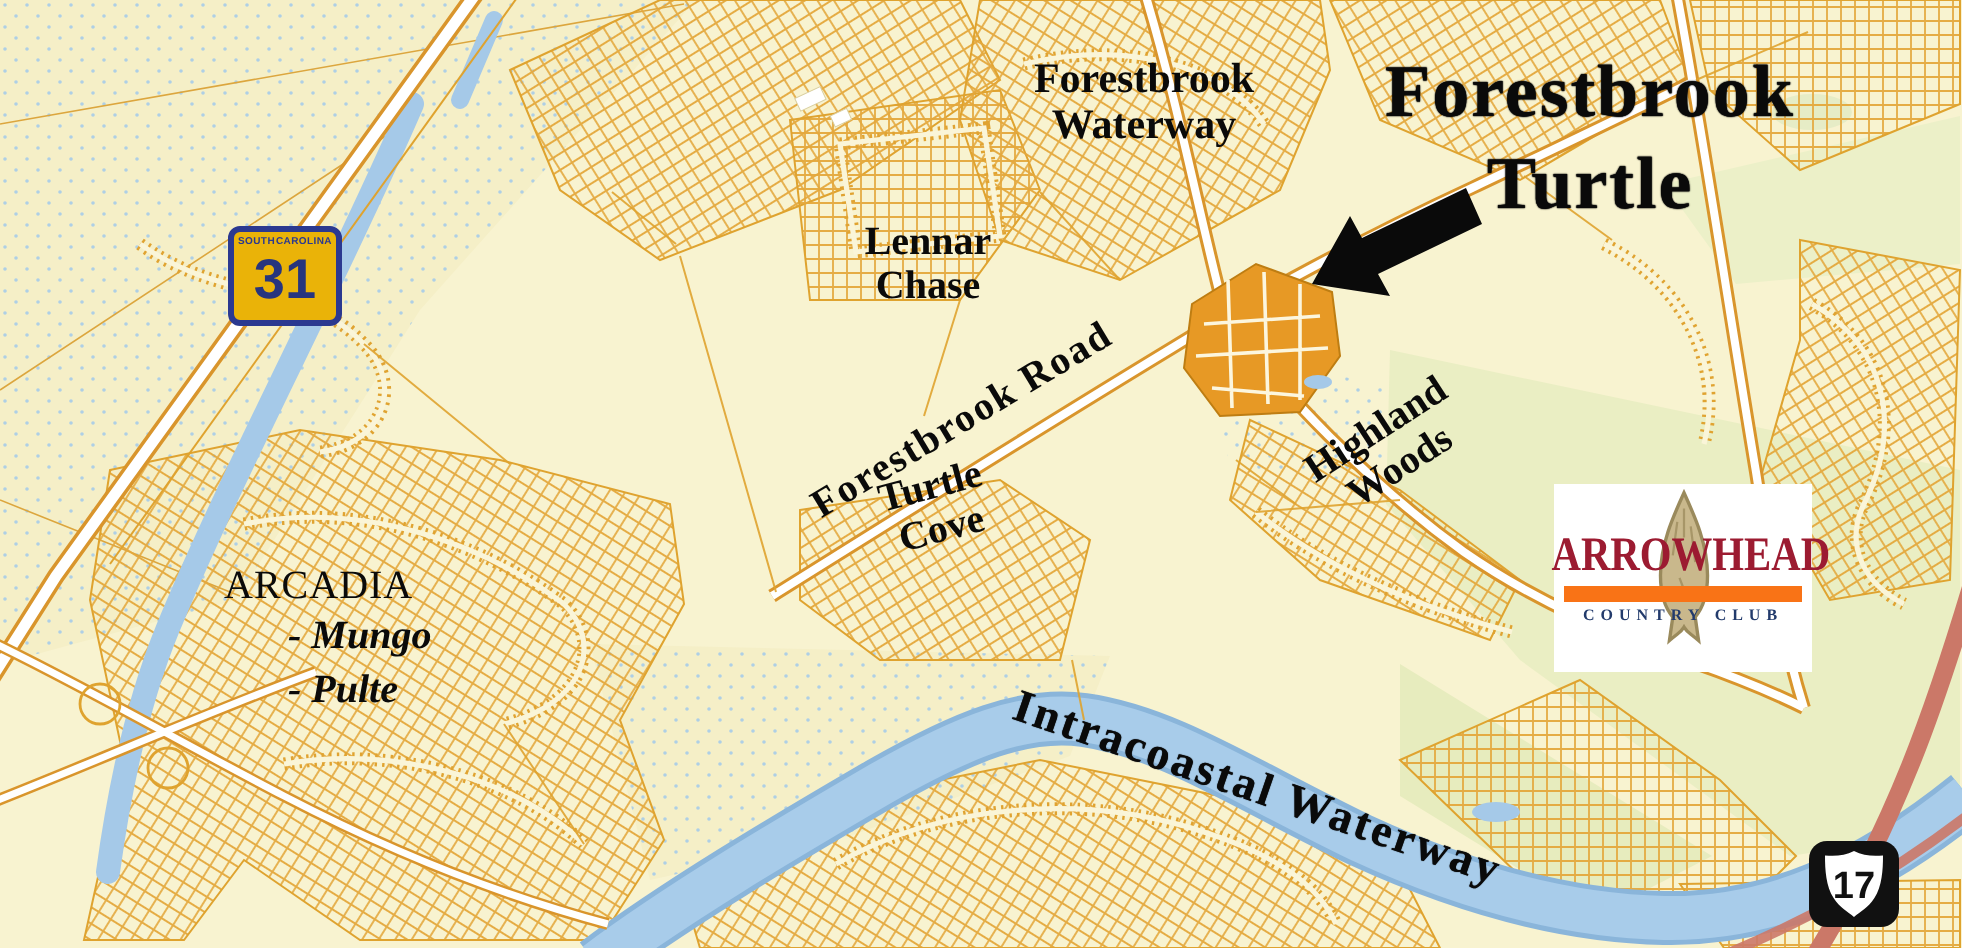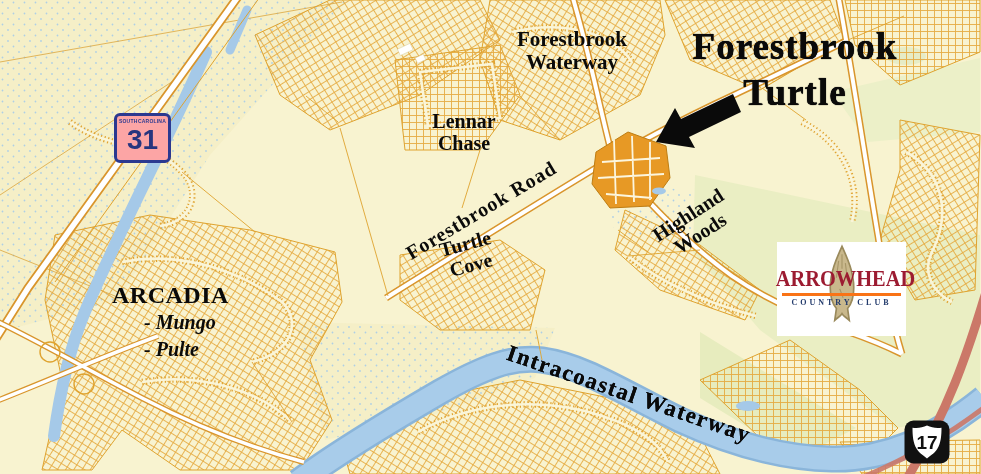--- a/index.html
+++ b/index.html
@@ -14,39 +14,39 @@
   #lbl-steeple{left:464px;top:132px;font-size:20px;}
   #lbl-froad{left:481px;top:210px;font-size:20px;letter-spacing:1px;
        transform:translate(-50%,-50%) rotate(-31deg);}
   #lbl-turtle{left:468px;top:254px;font-size:20px;
        transform:translate(-50%,-50%) rotate(-15deg);}
   #lbl-highland{left:694px;top:224px;font-size:20px;
        transform:translate(-50%,-50%) rotate(-33deg);}
   #lbl-waterway{left:629px;top:394px;font-size:23px;letter-spacing:1.5px;
        transform:translate(-50%,-50%) rotate(19deg);text-shadow:0 0 .5px #000;}
   #lbl-arcadia{position:absolute;left:112px;top:282px;text-align:left;color:#0a0a0a;}
-  #lbl-arcadia .a-title{font-size:24px;font-weight:700;letter-spacing:.5px;}
+  #lbl-arcadia .a-title{font-size:20px;font-weight:400;letter-spacing:.5px;}
   #lbl-arcadia .builder{font-size:20px;font-weight:700;font-style:italic;line-height:27px;margin-left:32px;}
   
-  #shield31{position:absolute;left:114px;top:113px;width:57px;height:50px;background:#fca5a5;
+  #shield31{position:absolute;left:114px;top:113px;width:57px;height:50px;background:#eab308;
        border:3px solid #2B3990;border-radius:6px;box-sizing:border-box;}
   #shield31 .s-top{display:flex;align-items:center;justify-content:space-between;
        padding:1px 2px 0;font-family:"Liberation Sans",sans-serif;font-size:5px;
        color:#2B3990;font-weight:700;letter-spacing:.2px;}
   #shield31 .s-num{text-align:center;font-family:"Liberation Sans",sans-serif;
        font-size:28px;font-weight:700;color:#27357E;line-height:1;margin-top:1px;}
   
   #shield17{position:absolute;left:903px;top:419px;}
   
   #cclogo{position:absolute;left:777px;top:242px;width:129px;height:94px;background:#fff;}
   #cclogo .stone{position:absolute;left:50%;top:2px;transform:translateX(-50%);}
   #cclogo .name{position:absolute;top:25px;left:0;width:100%;text-align:center;
        font-size:20px;font-weight:700;color:#9C1B31;letter-spacing:0;white-space:nowrap;
        transform:scale(1.02,1.2);}
-  #cclogo .sub{position:absolute;top:51px;left:5px;right:5px;border-top:3px solid #f97316;
+  #cclogo .sub{position:absolute;top:51px;left:5px;right:5px;border-top:8px solid #f97316;
        padding-top:2px;text-align:center;font-size:8px;font-weight:700;
        letter-spacing:3px;color:#233B6C;white-space:nowrap;}
 </style>
 </head>
 <body>
 
 <div id="map">
 
   <svg id="art" width="981" height="474" viewBox="0 0 981 474">
     <defs>

